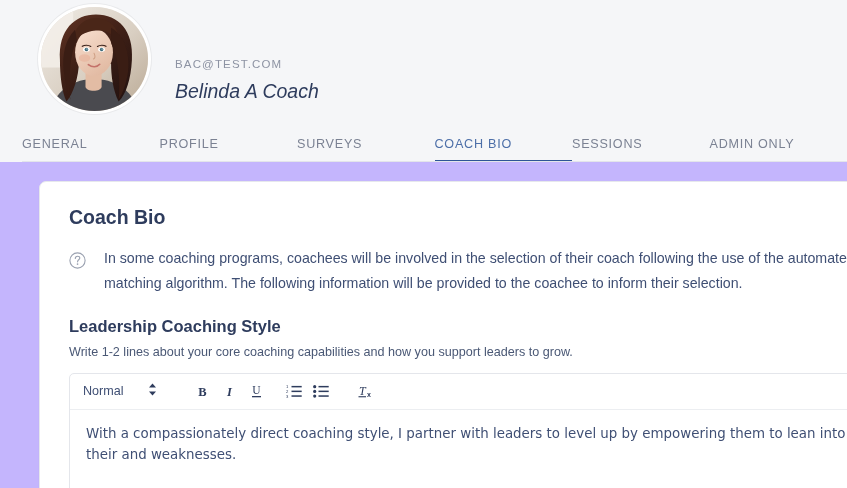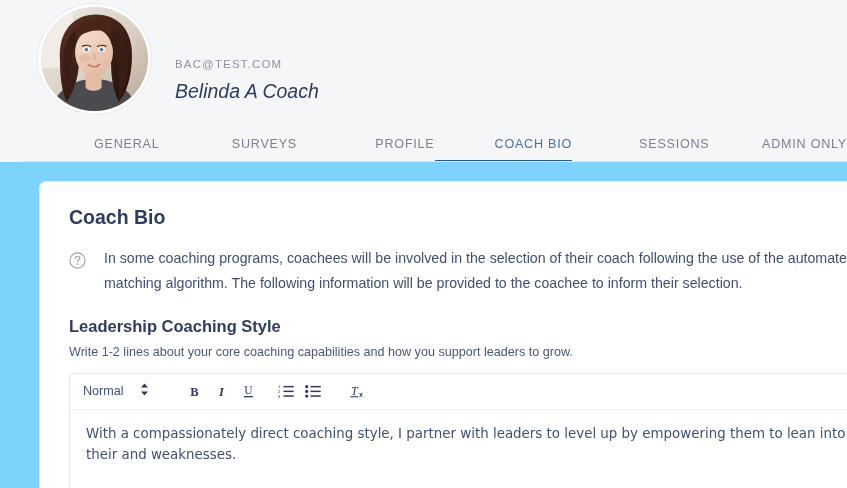--- a/index.html
+++ b/index.html
@@ -8,21 +8,21 @@
     width: 847px; height: 488px;
     overflow: hidden;
     background: #f5f6f8;
     font-family: "Liberation Sans", sans-serif;
   }
 
   .app {
     position: relative;
     width: 847px;
     height: 488px;
-    background: #7dd3fc;
+    background: #c4b5fd;
     overflow: hidden;
   }
 
   
   .header {
     position: relative;
     height: 118px;
     background: #f5f6f8;
     display: flex;
     align-items: flex-start;
@@ -81,21 +81,21 @@
     background: #e3e5ea;
   }
   .tab {
     position: relative;
     font-size: 12.6px;
     letter-spacing: 0.75px;
     color: #7b8293;
     text-transform: uppercase;
     padding: 0 0 11px 0;
     width: 140px;
-    text-align: right;
+    text-align: left;
     white-space: nowrap;
     cursor: pointer;
   }
   .tab.active { color: #4d6fa8; }
   .tab.active::after {
     content: "";
     position: absolute;
     left: 0; right: 0; bottom: 0;
     height: 2.5px;
     background: #2f5596;
@@ -165,21 +165,21 @@
     display: flex;
     align-items: center;
     height: 36px;
     border-bottom: 1px solid #eceef1;
     padding-left: 13px;
     gap: 0;
   }
   .tb-select {
     display: flex;
     align-items: center;
-    gap: 16px;
+    gap: 24px;
     font-size: 12.6px;
     color: #3f4f74;
     cursor: pointer;
     padding-right: 14px;
     white-space: nowrap;
   }
   .tb-btn {
     width: 27px; height: 26px;
     display: flex;
     align-items: center;
@@ -256,22 +256,22 @@
       </svg>
     </div>
     <div class="identity">
       <div class="email">BAC@TEST.COM</div>
       <div class="username">Belinda A Coach</div>
     </div>
   </div>
 
   <div class="tabs">
     <div class="tab">GENERAL</div>
+    <div class="tab">PROFILE</div>
     <div class="tab">SURVEYS</div>
-    <div class="tab">PROFILE</div>
     <div class="tab active">COACH BIO</div>
     <div class="tab">SESSIONS</div>
     <div class="tab">ADMIN ONLY</div>
   </div>
 
   <div class="card">
     <h1 class="card-title">Coach Bio</h1>
 
     <div class="info-row">
       <span class="help-icon">

